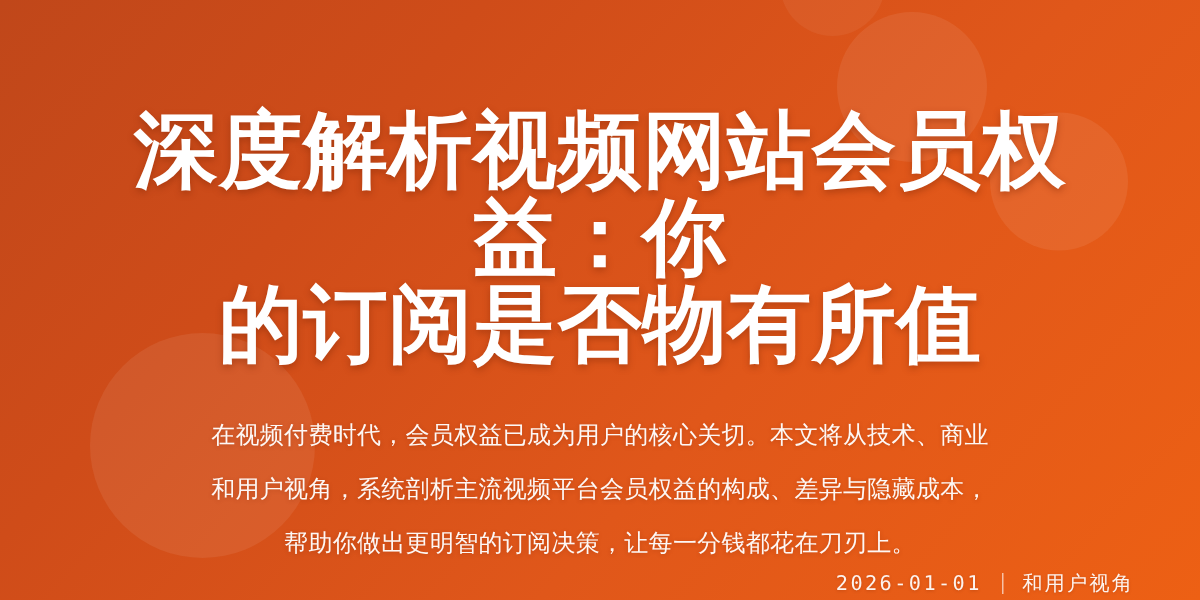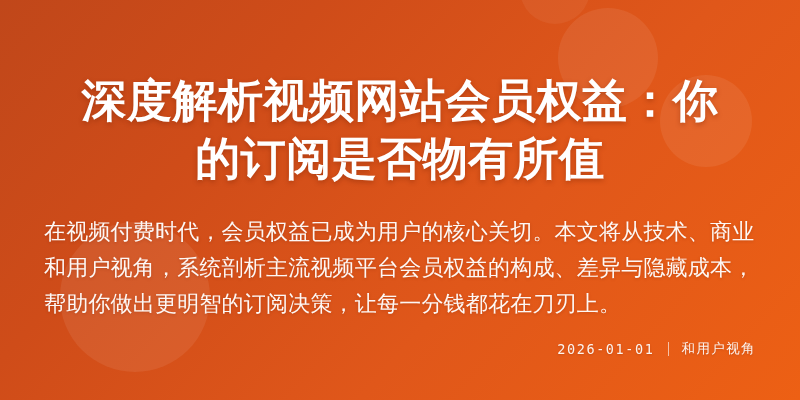--- a/index.html
+++ b/index.html
@@ -38,33 +38,34 @@
     padding: 0 44px;
     display: flex;
     flex-direction: column;
   }
 
   .title {
     margin: 0;
     padding-top: 72px;
     text-align: center;
     color: #ffffff;
-    font-size: 45px;
+    font-size: 56px;
     line-height: 58px;
     font-weight: 700;
     letter-spacing: 0.5px;
     text-shadow: 0 2px 5px rgba(120, 35, 5, 0.40);
     white-space: pre-line;
   }
 
   .subtitle {
     margin: 0;
     padding-top: 26px;
+    text-align: center;
     color: rgba(255, 255, 255, 0.955);
-    font-size: 22px;
+    font-size: 16px;
     line-height: 36px;
     font-weight: 400;
     letter-spacing: 0.2px;
     text-shadow: 0 1px 3px rgba(120, 35, 5, 0.28);
     white-space: pre-line;
   }
 
   .meta {
     margin-top: auto;
     padding-bottom: 42px;

